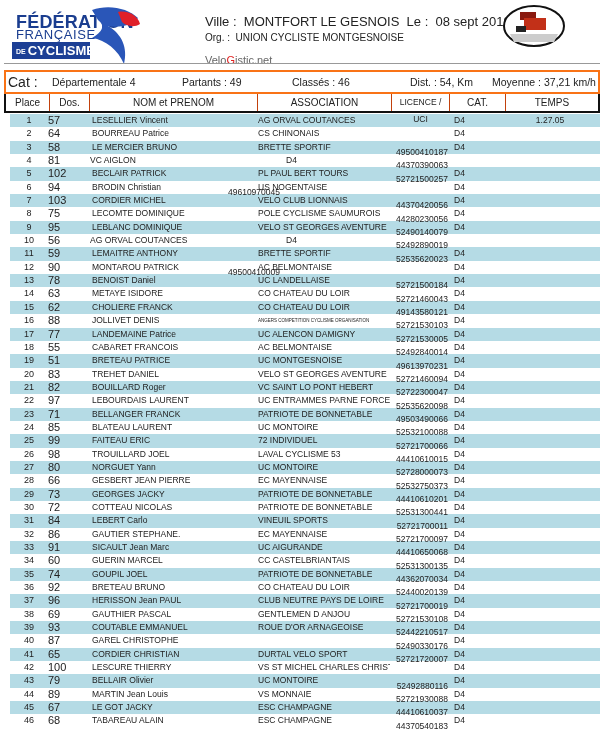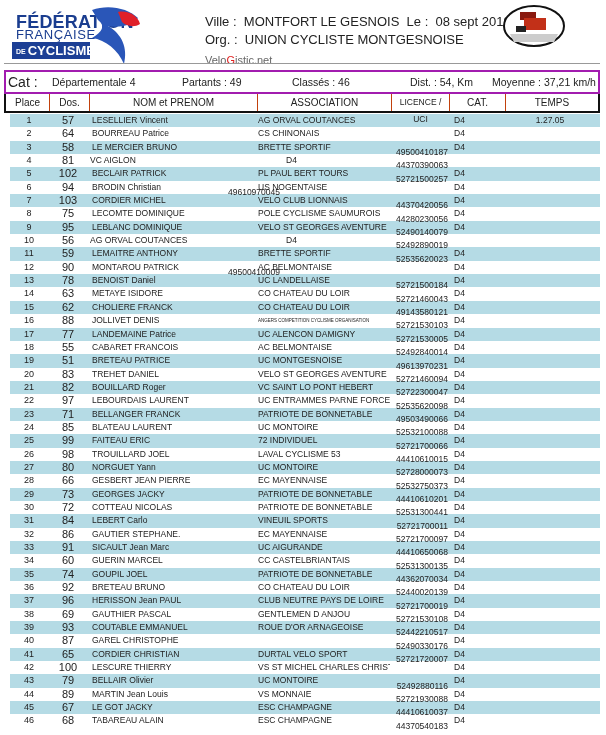--- a/index.html
+++ b/index.html
@@ -5,46 +5,46 @@
   html,body{margin:0;padding:0;background:#fff;}
   body{width:606px;height:735px;position:relative;overflow:hidden;font-family:"Liberation Sans",sans-serif;color:#222;}
   .ffc-logo{position:absolute;left:10px;top:4px;width:130px;height:58px;}
   .ffc-t1{position:absolute;left:6px;top:8px;font-weight:bold;font-size:18px;color:#1a3d8f;letter-spacing:0.2px;}
   .ffc-t2{position:absolute;left:6px;top:23px;font-size:13px;color:#1a3d8f;letter-spacing:0.6px;}
   .ffc-band{position:absolute;left:2px;top:38px;width:78px;height:17px;background:#1c3f95;color:#fff;font-weight:bold;font-size:13px;line-height:17px;padding-left:4px;box-sizing:border-box;}
   .ffc-band small{font-size:7px;margin-right:2px;vertical-align:middle;}
   .ffc-swoosh{position:absolute;left:78px;top:0;width:58px;height:62px;}
   .head-info{position:absolute;left:205px;top:14px;}
   .head-line1{font-size:13px;color:#222;white-space:nowrap;}
-  .head-line2{font-size:13px;color:#222;margin-top:3px;white-space:nowrap;}
+  .head-line2{font-size:10px;color:#222;margin-top:3px;white-space:nowrap;}
   .velogistic{position:absolute;left:205px;top:54px;font-size:11px;color:#666;}
   .velogistic .g{color:#e02020;}
   .club-logo{position:absolute;left:494px;top:4px;width:82px;height:58px;}
   .hr{position:absolute;left:4px;top:63px;width:596px;height:1px;background:#999;}
 
   .tbl{position:absolute;left:4px;top:70px;width:596px;}
-  .catrow{height:24px;border:2px solid #a21caf;display:flex;align-items:center;font-size:10.5px;box-sizing:border-box;}
+  .catrow{height:24px;border:2px solid #f97316;display:flex;align-items:center;font-size:10.5px;box-sizing:border-box;}
   .catrow .catlbl{font-size:14px;margin-left:2px;width:44px;}
   .catrow span{white-space:nowrap;}
   .hdr{display:flex;height:19px;border:2px solid #111;border-top:none;box-sizing:border-box;font-size:10px;}
   .hdr div{border-right:1px solid #c2410c;text-align:center;line-height:17px;box-sizing:border-box;}
   .hdr div:last-child{border-right:none;}
   .hdr .lic{font-size:8.5px;}
   .c-place{width:44px;}
   .c-dos{width:40px;}
   .c-name{width:168px;}
   .c-assoc{width:134px;}
   .c-lic{width:58px;}
   .c-cat{width:56px;}
   .c-time{width:92px;}
   .rows{margin-top:1px;}
   .row{display:flex;height:13.35px;font-size:8.5px;line-height:13.35px;margin-left:6px;width:590px;}
   .row.alt{background:#b5dbe5;}
   .row .place{width:38px;text-align:center;font-size:9px;}
-  .row .dos{width:40px;text-align:center;font-size:11px;}
+  .row .dos{width:40px;text-align:left;font-size:11px;}
   .row .name{width:168px;padding-left:4px;box-sizing:border-box;white-space:nowrap;overflow:hidden;}
   .row .assoc{width:134px;padding-left:2px;box-sizing:border-box;white-space:nowrap;overflow:hidden;}
   .row .assoc.tiny{font-size:4.5px;}
   .row .lic{width:58px;text-align:right;box-sizing:border-box;margin-top:32px;}
   .row .cat{width:56px;padding-left:6px;box-sizing:border-box;}
   .row .time{width:92px;text-align:center;}
 </style>
 </head>
 <body>
 

